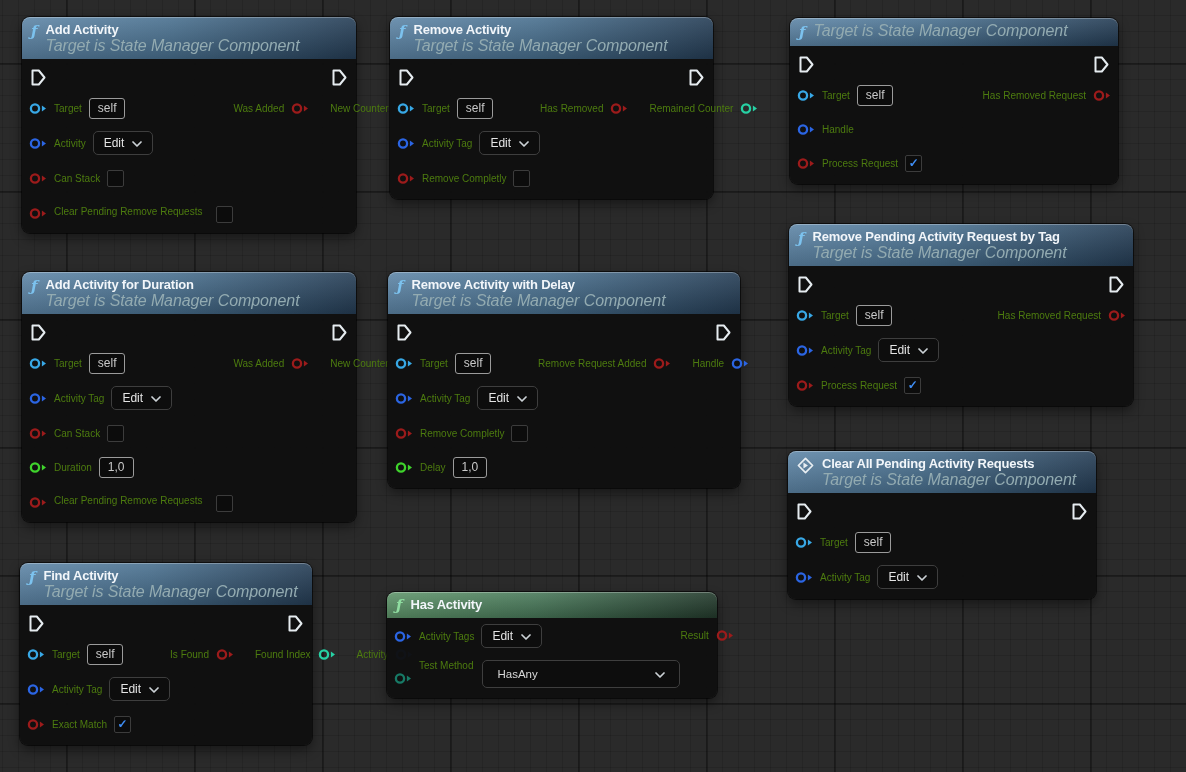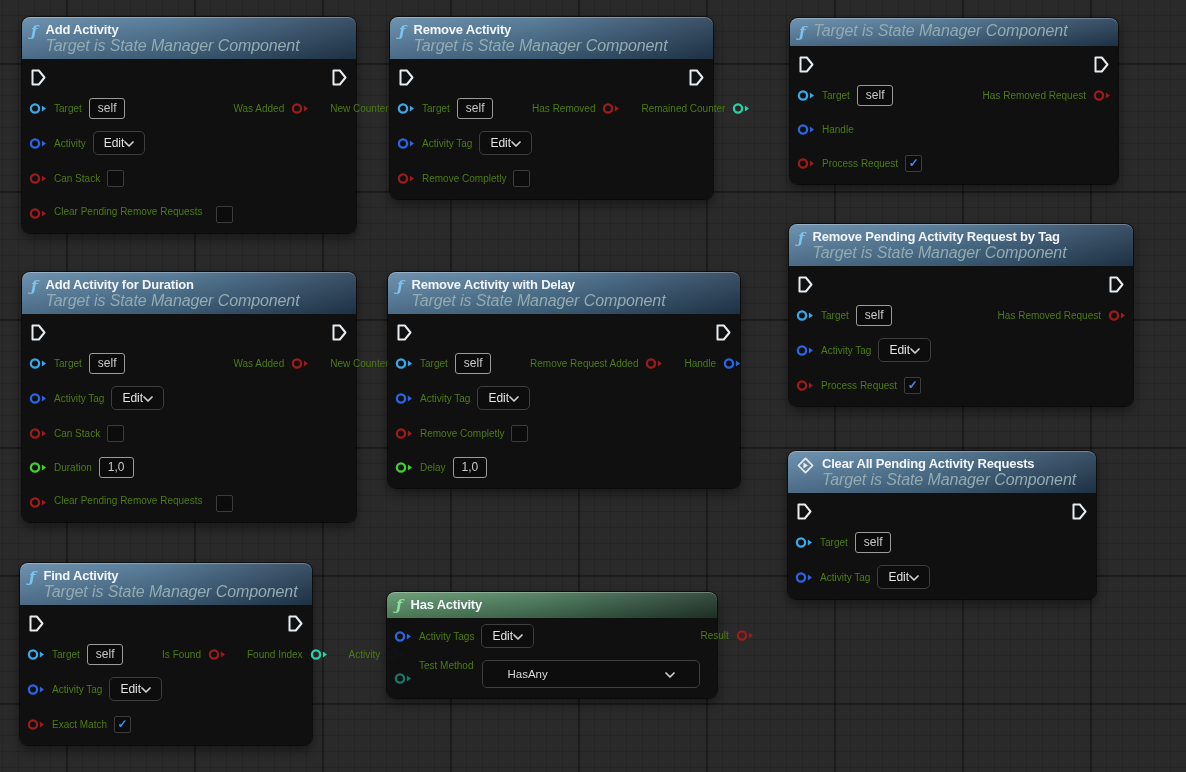--- a/index.html
+++ b/index.html
@@ -66,27 +66,27 @@
   .stack .dropdown.wide{margin-left:5px;}
   .pin{display:inline-flex;align-items:center;line-height:0;}
   .pin.pb{margin-bottom:3px;}
   .lbl{color:#4d7c0f;font-size:10px;white-space:nowrap;}
   .textbox{
     display:inline-block;background:#0b0b0b;color:#c9c9c9;
     border:1px solid #9b9b9b;border-radius:3px;
     font-size:12px;padding:1px 8px 2px 8px;line-height:16px;
   }
   .dropdown{
-    display:inline-flex;align-items:center;gap:0;
+    display:inline-flex;align-items:center;gap:8px;
     background:#0d0d0d;border:1px solid #3e3e3e;border-radius:5px;
     color:#e4e4e4;font-size:12px;padding:4px 10px;line-height:14px;
     white-space:nowrap;
   }
   .dropdown.wide{width:168px;justify-content:space-between;
-    font-size:11.5px;color:#d8d8d8;padding:6px 24px;}
+    font-size:11.5px;color:#d8d8d8;padding:6px 14px;}
   .checkbox{
     width:15px;height:15px;background:#0c0c0c;
     border:1px solid #3c3c3c;border-radius:2px;
     display:inline-flex;align-items:center;justify-content:center;
   }
   .checkbox.checked::after{
     content:"\2713";color:#3f8ef5;font-size:12px;font-weight:bold;line-height:13px;
   }
 </style>
 </head>

